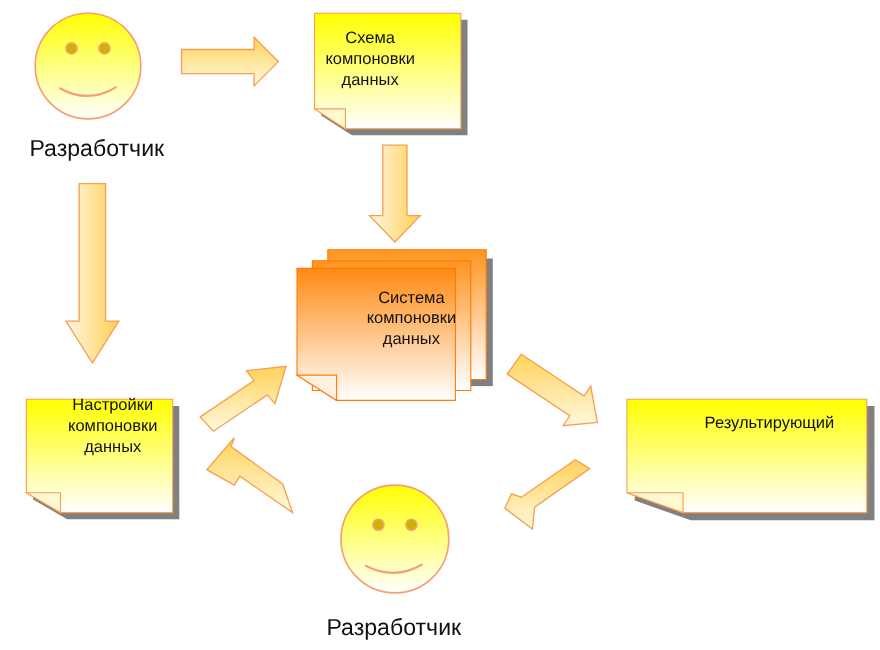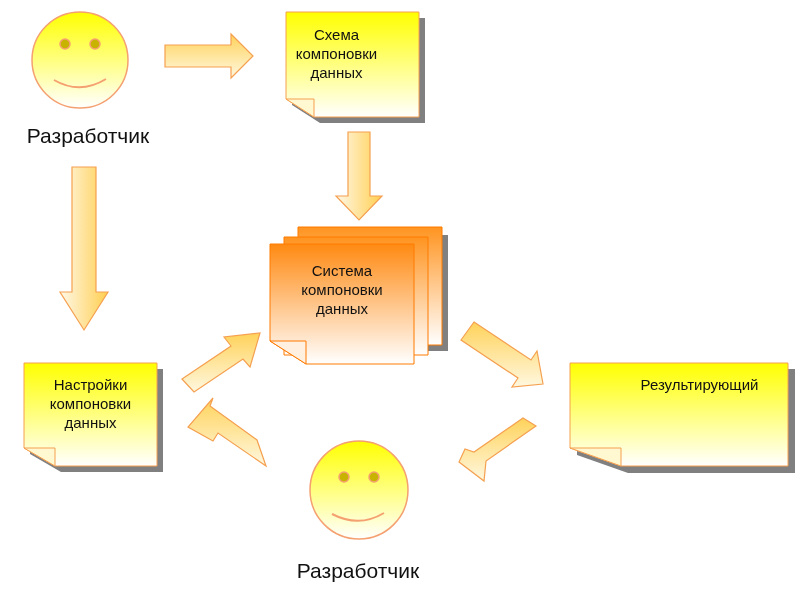--- a/index.html
+++ b/index.html
@@ -102,27 +102,27 @@
 
 <div class="label actor-text" style="left:8px; top:123px; width:160px;">Разработчик</div>
 <div class="label actor-text" style="left:258px; top:558px; width:200px;">Разработчик</div>
 
 <div class="label note-text" style="left:270px; top:26px; width:133px;">
   <div>Схема</div>
   <div>компоновки</div>
   <div>данных</div>
 </div>
 
-<div class="label note-text" style="left:270px; top:262px; width:144px;">
+<div class="label note-text" style="left:270px; top:262px; width:144px;padding-left:32px;">
   <div>Система</div>
   <div>компоновки</div>
   <div>данных</div>
 </div>
 
-<div class="label note-text" style="left:24px; top:376px; width:133px;">
+<div class="label note-text" style="left:24px; top:360px; width:133px;padding-left:12px;">
   <div>Настройки</div>
   <div>компоновки</div>
   <div>данных</div>
 </div>
 
 <div class="label note-text" style="left:570px; top:376px; width:259px;">
   <div>Результирующий</div>
 </div>
 
 </body></html>

